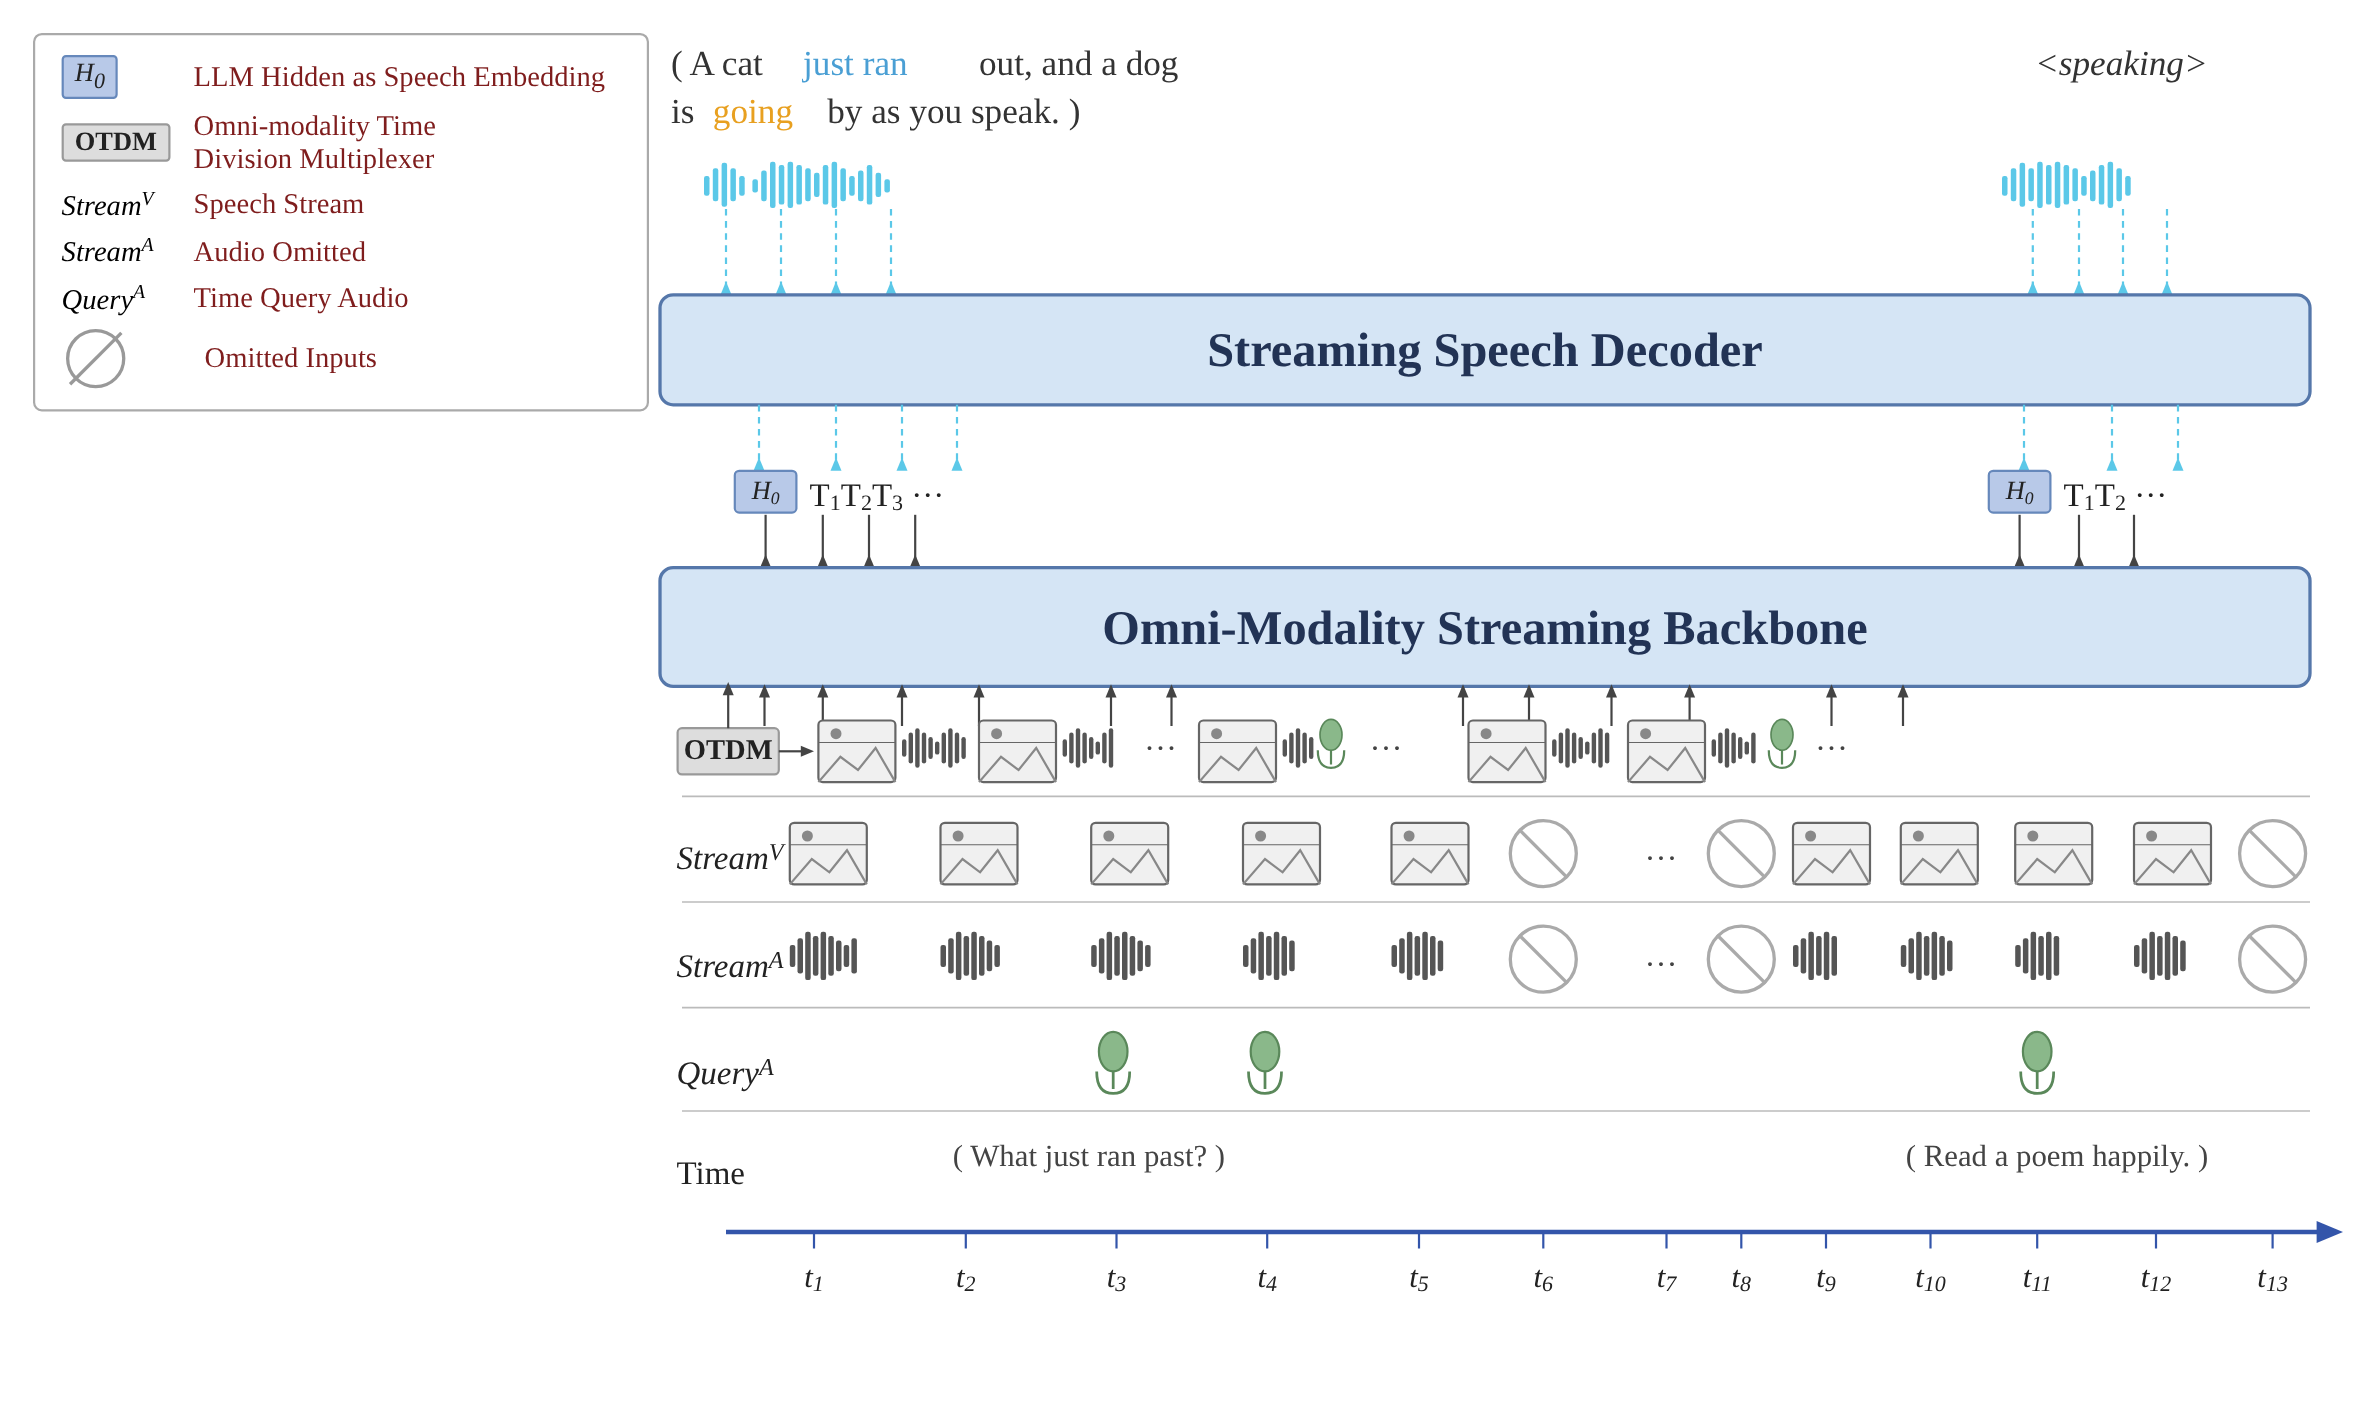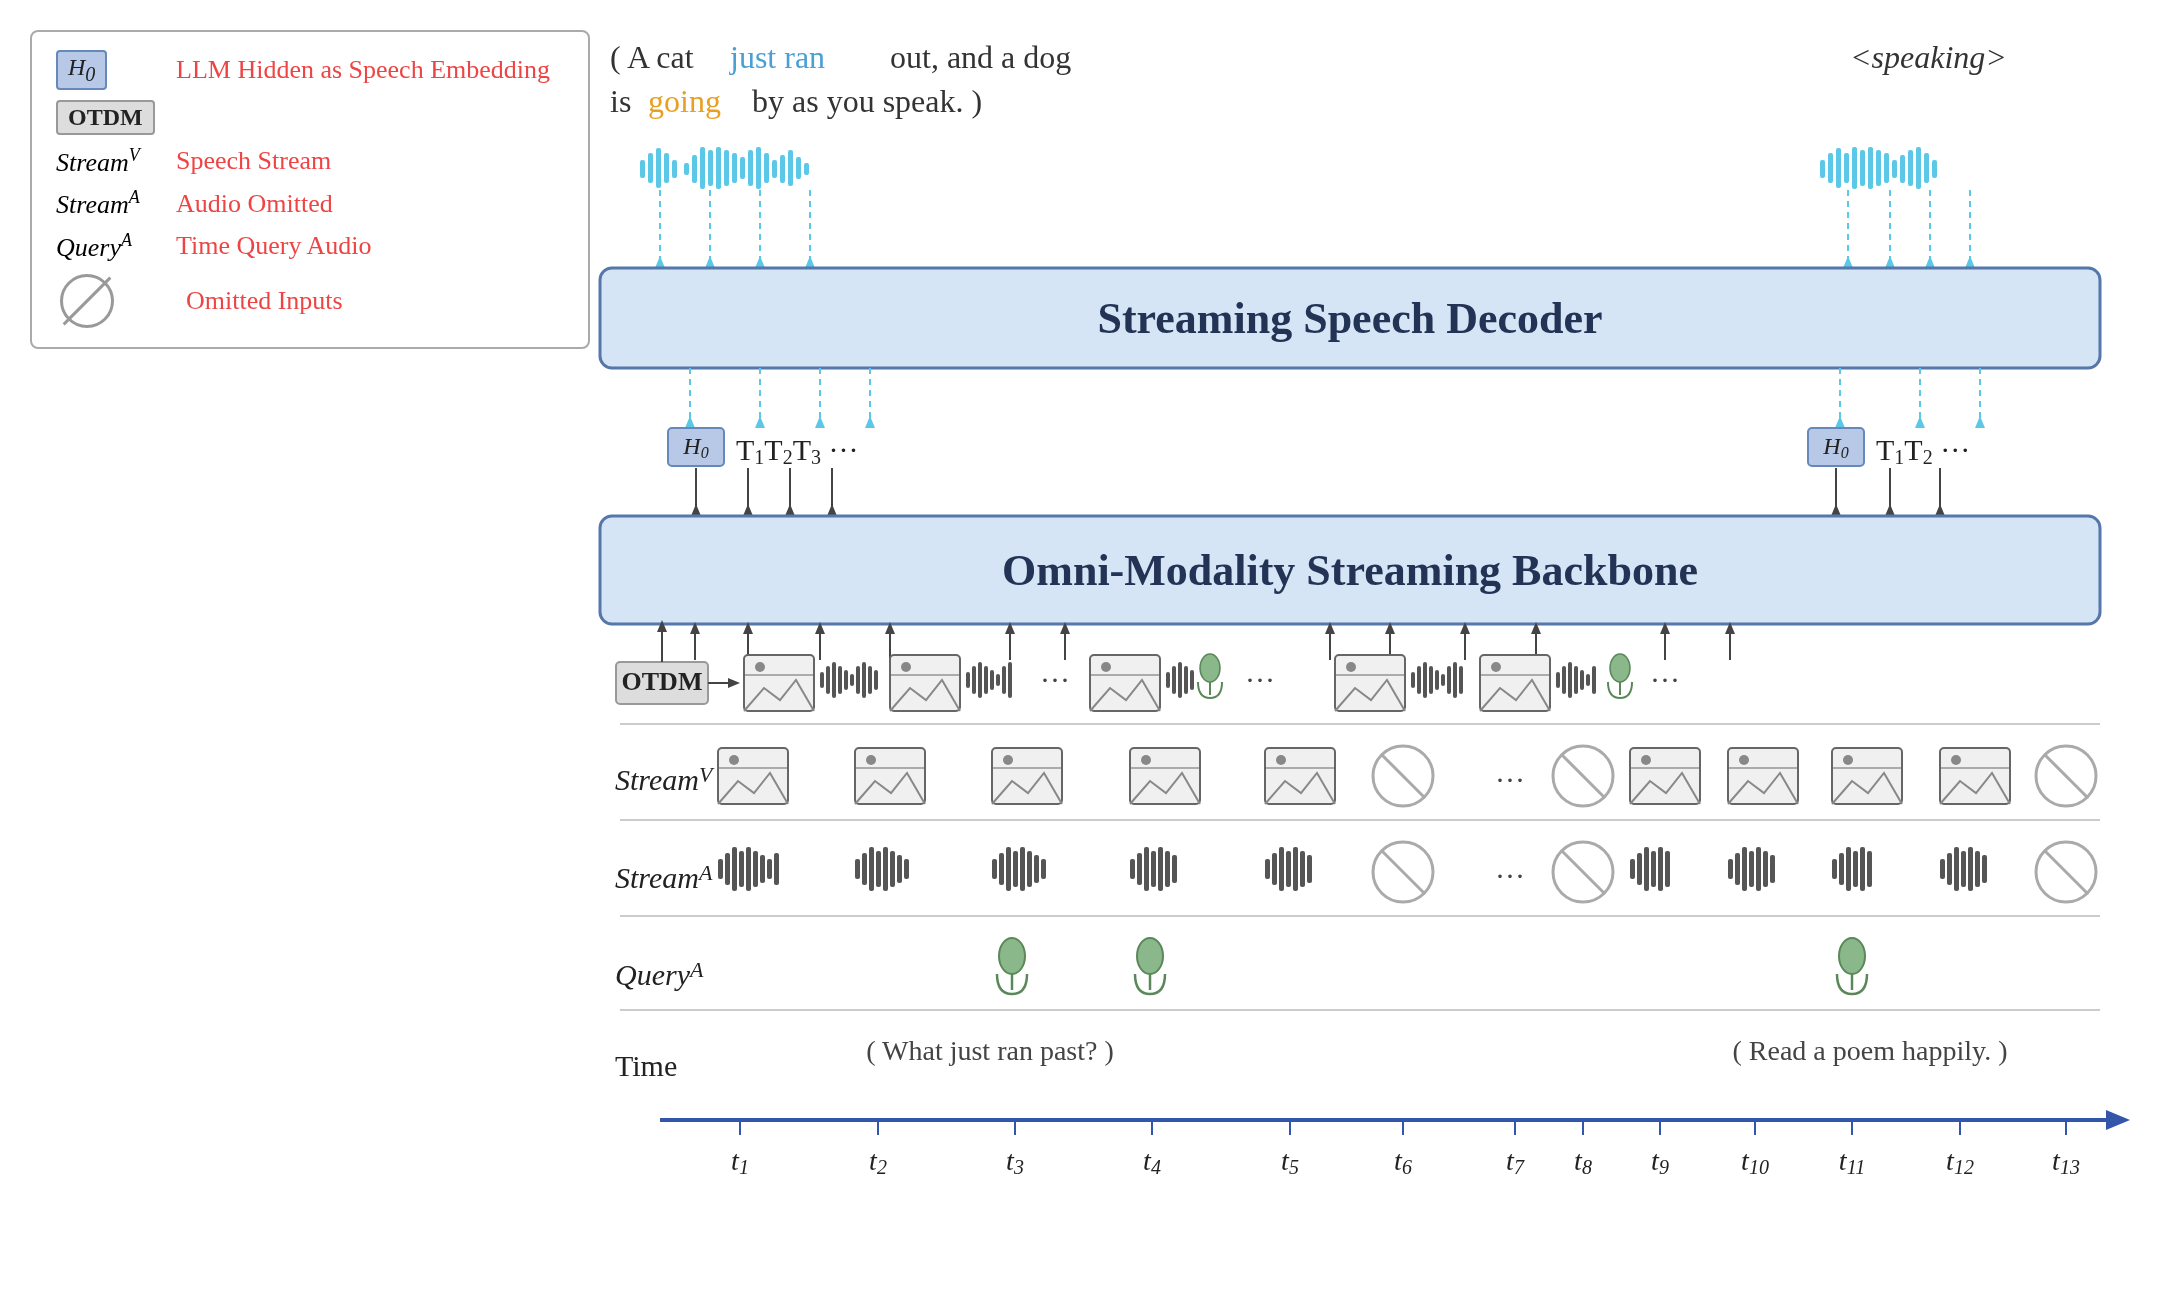--- a/index.html
+++ b/index.html
@@ -40,21 +40,21 @@
     .legend-symbol {
       width: 120px;
       display: flex;
       align-items: center;
       justify-content: flex-start;
       font-size: 26px;
       flex-shrink: 0;
     }
     .legend-text {
       font-size: 26px;
-      color: #ef4444;
+      color: #7f1d1d;
     }
     .h0-box {
       background: #b8c9e8;
       border: 2px solid #6688bb;
       border-radius: 4px;
       padding: 2px 10px;
       font-size: 24px;
       font-style: italic;
       color: #222;
     }
@@ -112,20 +112,21 @@
     <div class="legend-row">
       <div class="legend-symbol">
         <span class="h0-box">H<sub>0</sub></span>
       </div>
       <div class="legend-text">LLM Hidden as Speech Embedding</div>
     </div>
     <div class="legend-row">
       <div class="legend-symbol">
         <span class="otdm-box">OTDM</span>
       </div>
+      <div class="legend-text">Omni-modality Time<br>Division Multiplexer</div>
     </div>
     <div class="legend-row">
       <div class="legend-symbol">
         <span class="stream-label">Stream<sup class="sup-label">V</sup></span>
       </div>
       <div class="legend-text">Speech Stream</div>
     </div>
     <div class="legend-row">
       <div class="legend-symbol">
         <span class="stream-label">Stream<sup class="sup-label">A</sup></span>

